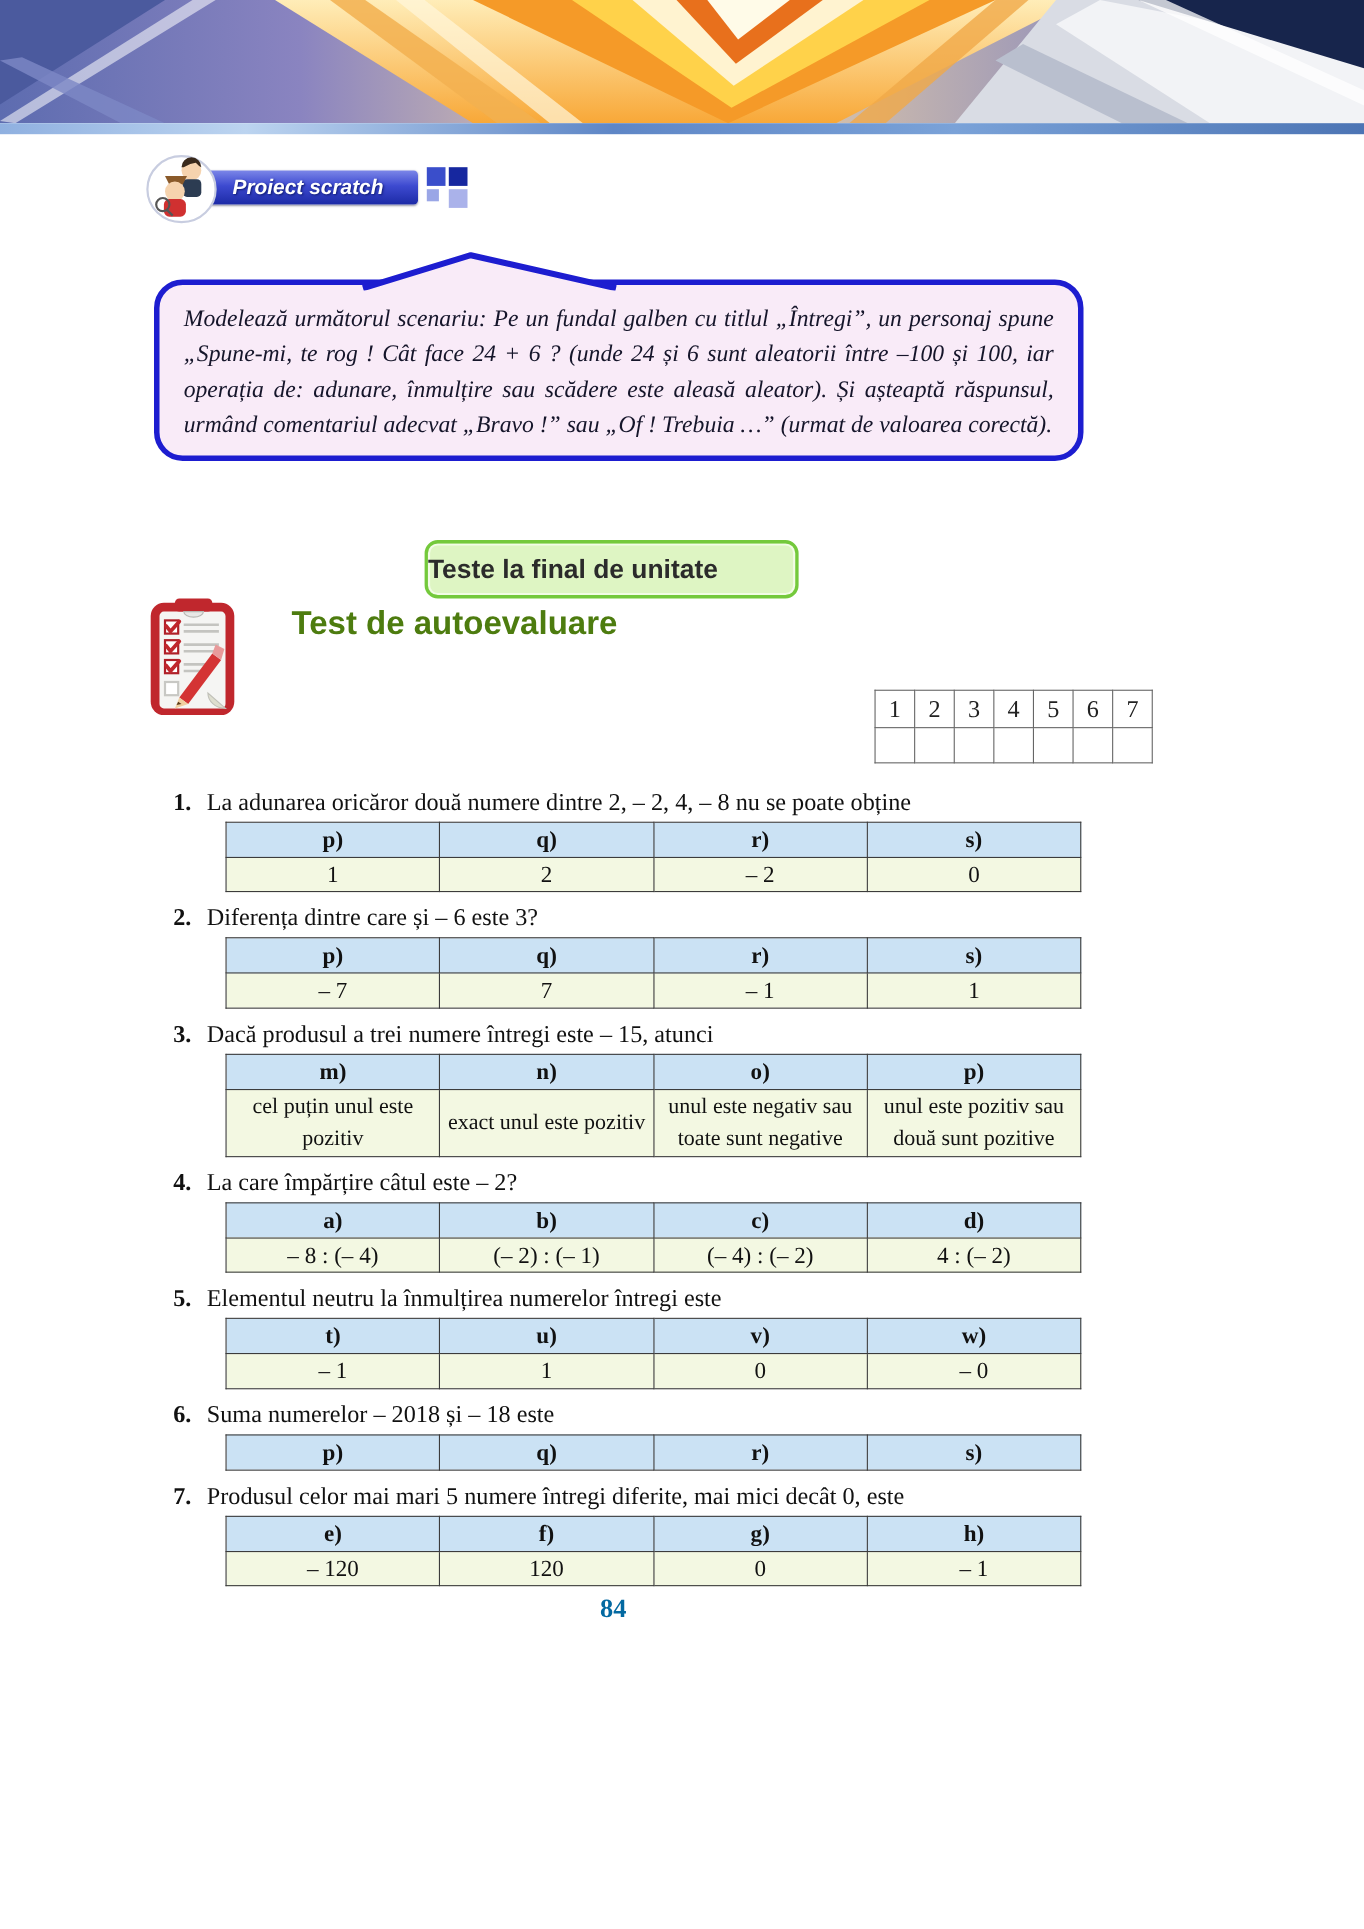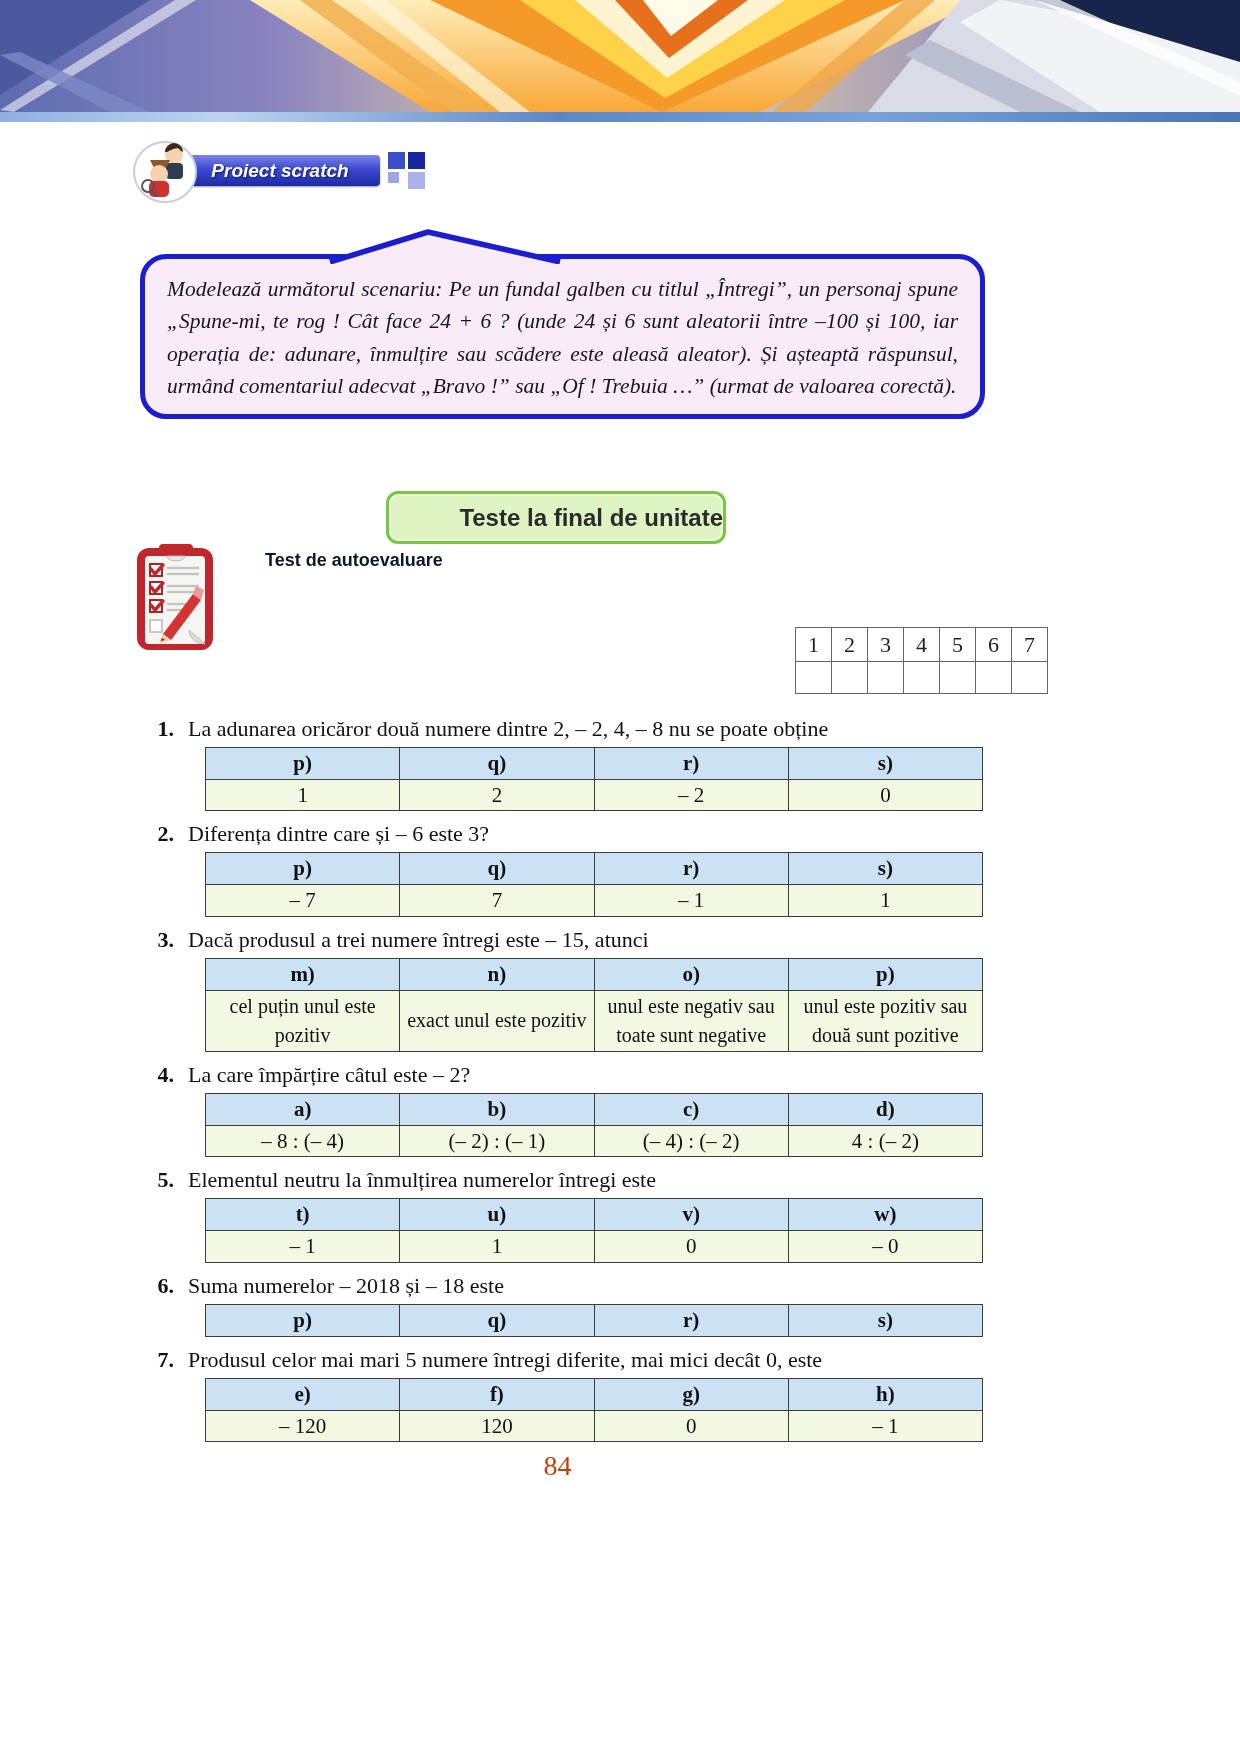--- a/index.html
+++ b/index.html
@@ -24,28 +24,28 @@
 
   
   .bubble-wrap{position:absolute;top:222px;left:140px;width:845px;}
   .bubble-tail{position:absolute;left:0;top:0;width:845px;height:42px;z-index:2;}
   .bubble{position:relative;margin-top:32px;background:#f9ebf8;border:5px solid #1d1dd0;
           border-radius:26px;padding:14px 22px 12px 22px;z-index:1;}
   .bubble p{margin:0;font-style:italic;font-size:21.5px;line-height:1.5;text-align:justify;color:#15152a;}
 
   
   .unit-btn{position:absolute;top:491px;left:386px;width:334px;height:47px;background:#def5c3;
-            border:3px solid #74c93c;border-radius:12px;display:flex;align-items:center;justify-content:flex-end;
+            border:3px solid #74c93c;border-radius:12px;display:flex;align-items:center;justify-content:flex-start;
             box-shadow:inset 0 0 0 2px #f2fce6;}
   .unit-btn span{font-family:"Liberation Sans",sans-serif;font-weight:bold;font-size:24px;color:#2b2b2b;}
 
   
   .clipboard{position:absolute;top:542px;left:133px;}
   .test-title{position:absolute;top:550px;left:265px;font-family:"Liberation Sans",sans-serif;
-              font-weight:bold;font-size:18px;color:#0f172a;}
+              font-weight:bold;font-size:30px;color:#4d7c0f;}
 
   .answer-grid{position:absolute;top:627px;left:795px;border-collapse:collapse;}
   .answer-grid td{width:33px;height:31px;border:1.6px solid #666;text-align:center;
                   font-size:22px;color:#222;background:#fff;}
   .answer-grid tr.empty td{height:29px;}
 
   .intro{position:absolute;top:659px;left:130px;width:580px;font-size:22px;line-height:1.22;color:#0d0d0d;}
 
   
   .questions{position:absolute;top:716px;left:130px;width:855px;}
@@ -54,21 +54,21 @@
   .q-num{width:44px;text-align:right;font-weight:bold;flex:0 0 44px;}
   .q-text{padding-left:14px;}
   table.q-table{border-collapse:collapse;margin-left:75px;width:778px;table-layout:fixed;}
   table.q-table th{background:#cbe2f4;border:1.6px solid #3c3c3c;height:29px;
                    font-size:21px;font-weight:bold;color:#111;text-align:center;}
   table.q-table td{background:#f3f8e2;border:1.6px solid #3c3c3c;height:30px;
                    font-size:21px;text-align:center;color:#111;padding:0 6px;line-height:1.45;}
   table.q-table.tall td{font-size:20px;height:60px;}
 
   .page-num{position:absolute;top:1450px;left:130px;width:855px;text-align:center;
-            font-weight:normal;font-size:28px;color:#c2410c;}
+            font-weight:bold;font-size:24px;color:#0369a1;}
 </style>
 </head>
 <body>
 
 <div class="page">
 
   <div class="hero">
     <svg width="1240" height="112" viewBox="0 0 1240 112">
       <defs>
         <linearGradient id="gBase" x1="0" y1="0" x2="1" y2="0">

